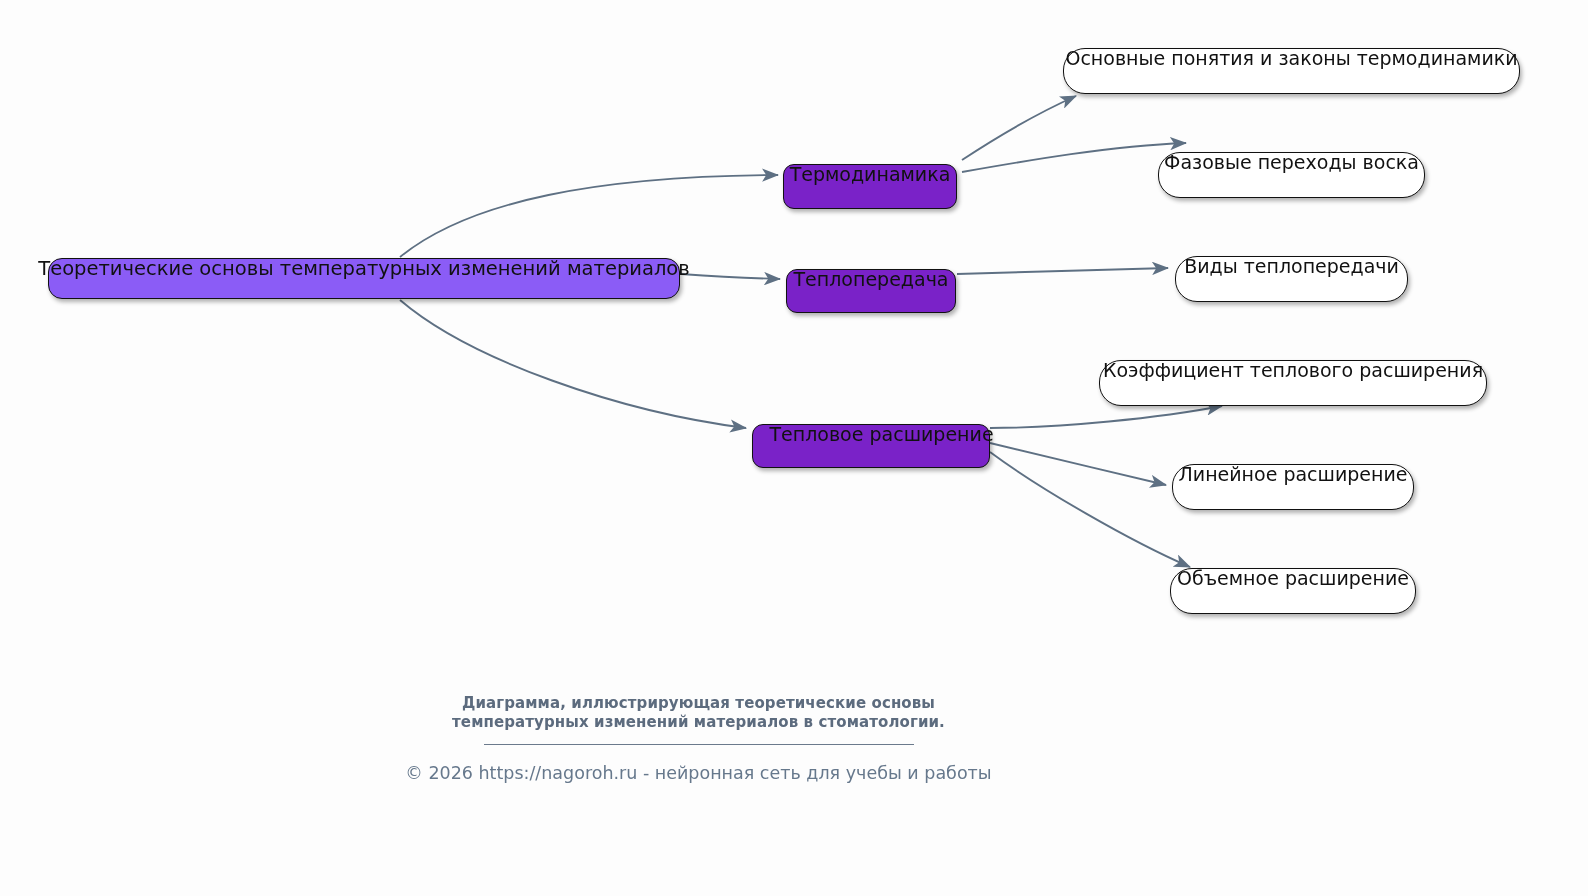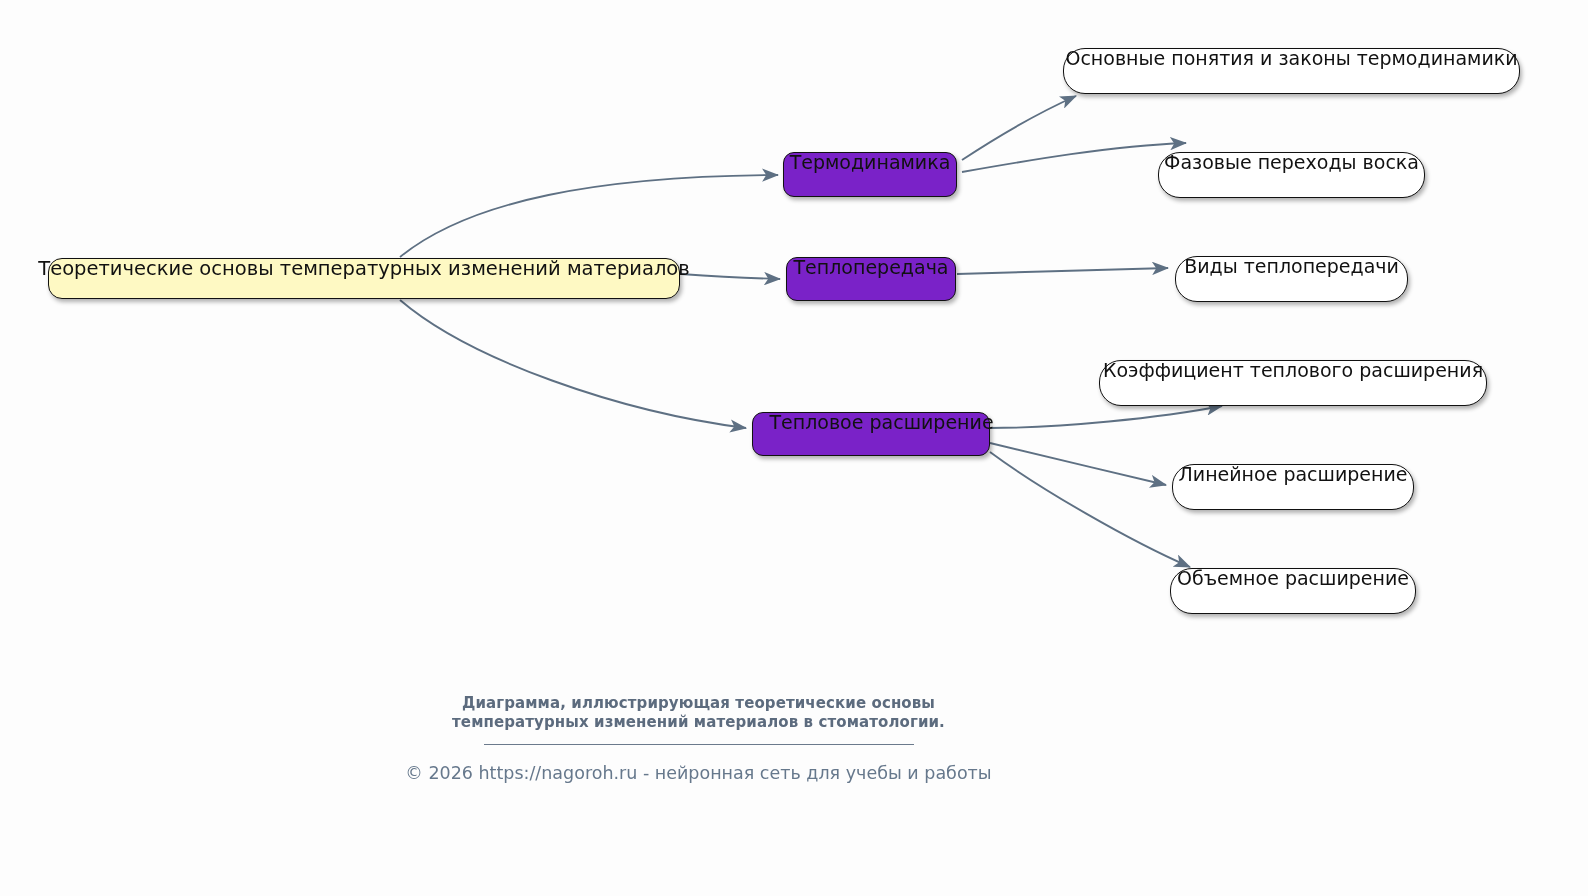--- a/index.html
+++ b/index.html
@@ -45,27 +45,28 @@
     border-radius: 12px;
     white-space: nowrap;
     font-size: 19px;
     line-height: 1;
     color: #111111;
     background: #ffffff;
     box-shadow: 2px 3px 4px rgba(0,0,0,0.30);
     padding: 0 16px;
   }
   .node.root {
-    background: #fef9c3;
+    background: #8b5cf6;
     border-radius: 14px;
     font-size: 19.5px;
   }
   .node.branch {
     background: #7A22C8;
     border-radius: 11px;
+    margin-top: 12px;
   }
   .node.leaf {
     background: #ffffff;
     border-radius: 22px;
     border-width: 1.6px;
   }
 
   
   #caption-block {
     position: absolute;

